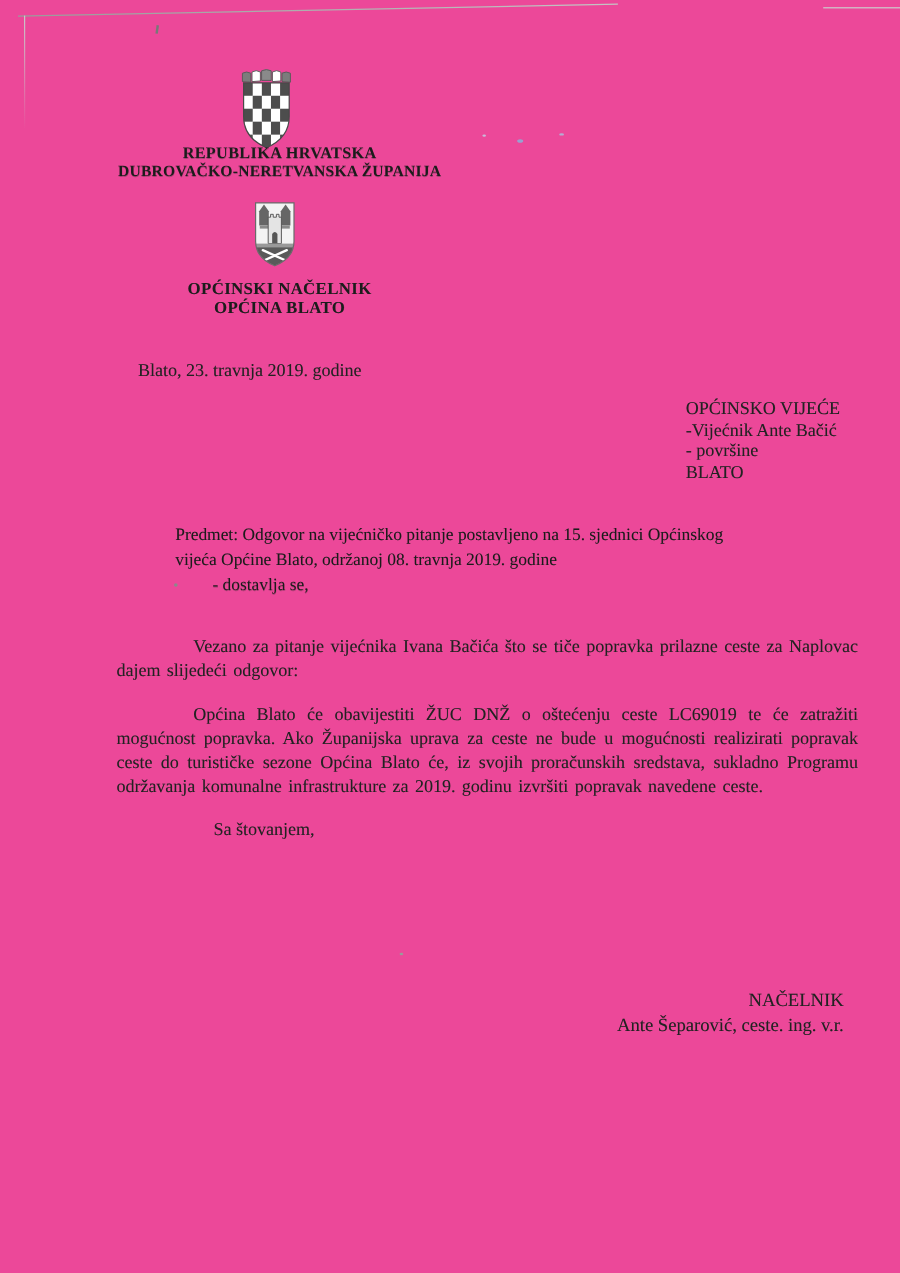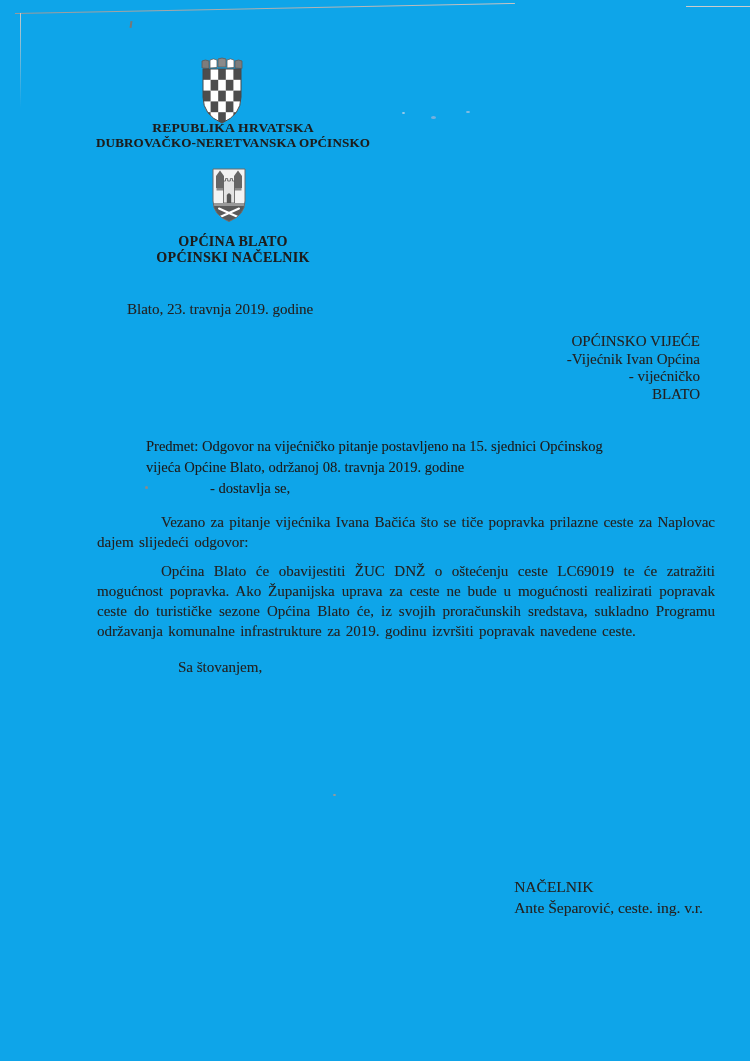--- a/index.html
+++ b/index.html
@@ -1,18 +1,18 @@
 <!DOCTYPE html>
 <html lang="hr"><head>
 <meta charset="utf-8">
 <style>
   html,body { margin:0; padding:0; background:#e9e9e9; }
   .page {
     position:relative; width:750px; height:1061px; margin:0 auto;
-    background:#0ea5e9; overflow:hidden;
+    background:#ec4899; overflow:hidden;
     font-family:"Liberation Serif","DejaVu Serif",serif;
     color:#222;
     text-shadow:0.2px 0.2px 0.35px rgba(50,50,50,0.35);
   }
   
   .scan-line-top { position:absolute; left:15px; top:13px; width:500px; height:1px;
     background:linear-gradient(90deg,#9a9a9a,#c4c4c4); transform:rotate(-1.15deg); transform-origin:0 0; }
   .scan-line-topright { position:absolute; left:686px; top:6px; width:64px; height:1px; background:#ccc; }
   .edge-left { position:absolute; left:20px; top:13px; width:1px; height:95px;
     background:linear-gradient(#c8c8c8,rgba(200,200,200,0)); }
@@ -26,32 +26,32 @@
   
   .arms-hr { position:absolute; left:201px; top:57px; }
   .hdr-republic { position:absolute; left:78px; top:120px; width:310px; text-align:center;
     font-weight:bold; color:#1c1c1c; }
   .hdr-republic .l1 { font-size:13.5px; line-height:15px; letter-spacing:0.3px; }
   .hdr-republic .l2 { font-size:13px;   line-height:15px; letter-spacing:0.2px; }
   .arms-blato { position:absolute; left:211px; top:167px; }
   .hdr-municipality { position:absolute; left:78px; top:234px; width:310px; text-align:center;
     font-weight:bold; color:#1c1c1c; font-size:14px; line-height:15.5px; letter-spacing:0.3px; }
   
-  .date-line { position:absolute; left:127px; top:301px; font-size:15px; }
-  .addressee { position:absolute; right:50px; top:333px; text-align:right; font-size:15px; line-height:17.5px; }
+  .date-line { position:absolute; left:115px; top:301px; font-size:15px; }
+  .addressee { position:absolute; right:50px; top:333px; text-align:left; font-size:15px; line-height:17.5px; }
   .subject { position:absolute; left:146px; top:436px; font-weight:normal; font-size:14.5px;
     line-height:21px; white-space:nowrap; color:#1b1b1b; }
   .subject .s2 { }
-  .subject .s3 { margin-left:64px; }
+  .subject .s3 { margin-left:31px; }
   .body-block { position:absolute; left:97px; top:512px; width:618px; font-size:15px;
     line-height:20px; text-align:justify; }
   .salutation { margin:0 0 11px; }
-  .para { margin:0 0 9px; text-indent:64px; word-spacing:1.6px; }
+  .para { margin:17px 0 9px; text-indent:64px; word-spacing:1.6px; }
   .closing { margin-top:16px; padding-left:81px; }
-  .signature { position:absolute; right:47px; top:876px; font-size:15.5px; line-height:21px; }
+  .signature { position:absolute; right:47px; top:823px; text-align:right; font-size:15.5px; line-height:21px; }
 </style>
 </head>
 <body>
 
 <div class="page">
 
   <div class="scan-line-top"></div>
   <div class="scan-line-topright"></div>
   <div class="edge-left"></div>
   <div class="scan-tick"></div>
@@ -90,21 +90,21 @@
             <rect x="17.2" y="55.2" width="7.6" height="10.8"></rect>
             <rect x="32.4" y="55.2" width="7.6" height="10.8"></rect>
         </g>
       </g>
       <path d="M2,12 H40 V40 Q40,58 21,66 Q2,58 2,40 Z" fill="none" stroke="#484848" stroke-width="1"></path>
     </svg>
   </div>
 
   <div class="hdr-republic">
     <div class="l1">REPUBLIKA HRVATSKA</div>
-    <div class="l2">DUBROVAČKO-NERETVANSKA OPĆINSKO</div>
+    <div class="l2">DUBROVAČKO-NERETVANSKA ŽUPANIJA</div>
   </div>
 
   <div class="arms-blato">
     <svg width="36" height="57" viewBox="0 0 36 57" aria-hidden="true">
       <clipPath id="blShield">
           <path d="M2,2 H34 V34 Q34,48 18,54.5 Q2,48 2,34 Z"></path>
         </clipPath>
       <g clip-path="url(#blShield)">
         <rect width="36" height="57" fill="#f3f3f3"></rect>
         <path d="M5,9 L9,3.5 L13,9 V21 H5 Z" fill="#666666"></path>
@@ -115,30 +115,30 @@
         <path d="M15.8,28 q2.2,-3.4 4.4,0 v8 h-4.4 Z" fill="#555555"></path>
         <rect x="2" y="36" width="32" height="3" fill="#999999"></rect>
         <rect x="2" y="39" width="32" height="16" fill="#5a5a5a"></rect>
         <path d="M8,41.5 L28,50.5 M28,41.5 L8,50.5" stroke="#ffffff" stroke-width="2" stroke-linecap="round"></path>
       </g>
       <path d="M2,2 H34 V34 Q34,48 18,54.5 Q2,48 2,34 Z" fill="none" stroke="#6a6a6a" stroke-width="1"></path>
     </svg>
   </div>
 
   <div class="hdr-municipality">
+    <div>OPĆINSKI NAČELNIK</div>
     <div>OPĆINA BLATO</div>
-    <div>OPĆINSKI NAČELNIK</div>
   </div>
 
   <div class="date-line">Blato, 23. travnja 2019. godine</div>
 
   <div class="addressee">
     <div>OPĆINSKO VIJEĆE</div>
-    <div>-Vijećnik Ivan Općina</div>
-    <div>- vijećničko</div>
+    <div>-Vijećnik Ante Bačić</div>
+    <div>- površine</div>
     <div>BLATO</div>
   </div>
 
   <div class="subject">
     <div class="s1"><span>Predmet:</span> <span>Odgovor na vijećničko pitanje postavljeno na 15. sjednici Općinskog</span></div>
     <div class="s2">vijeća Općine Blato, održanoj 08. travnja 2019. godine</div>
     <div class="s3">- dostavlja se,</div>
   </div>
 
   <div class="body-block">

